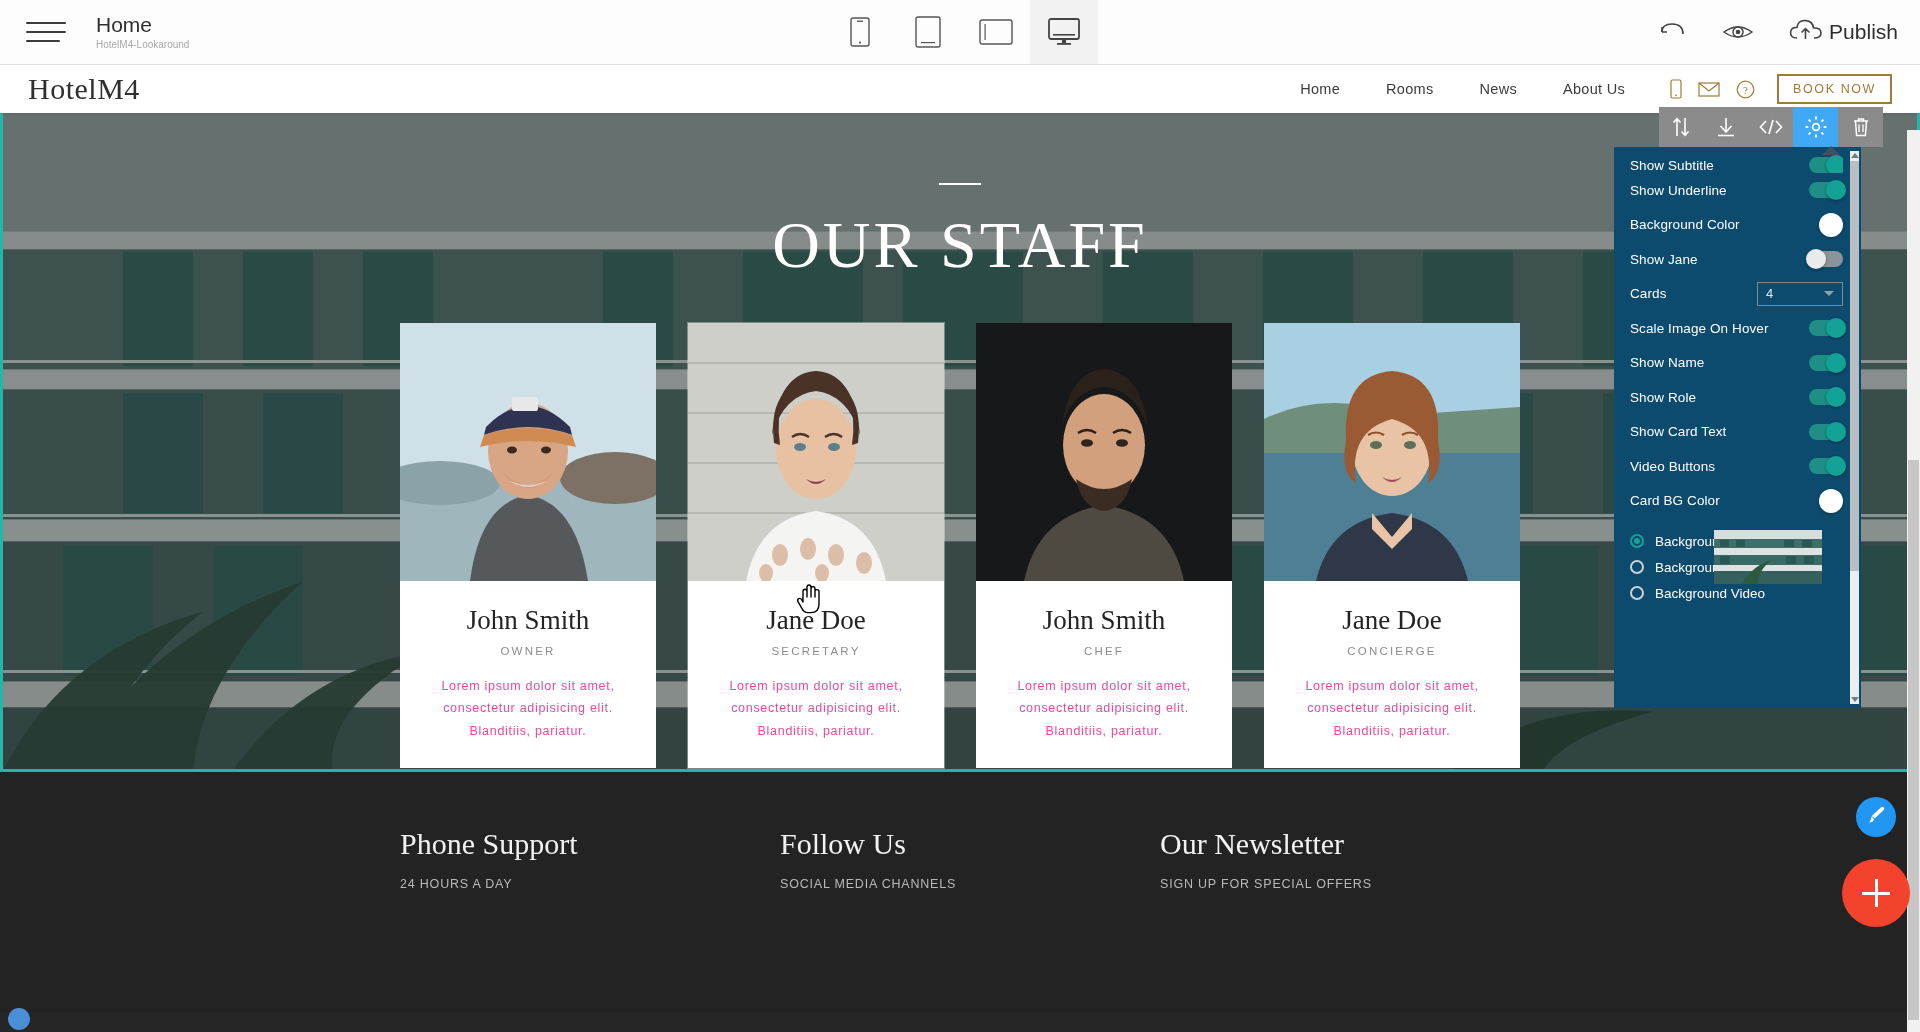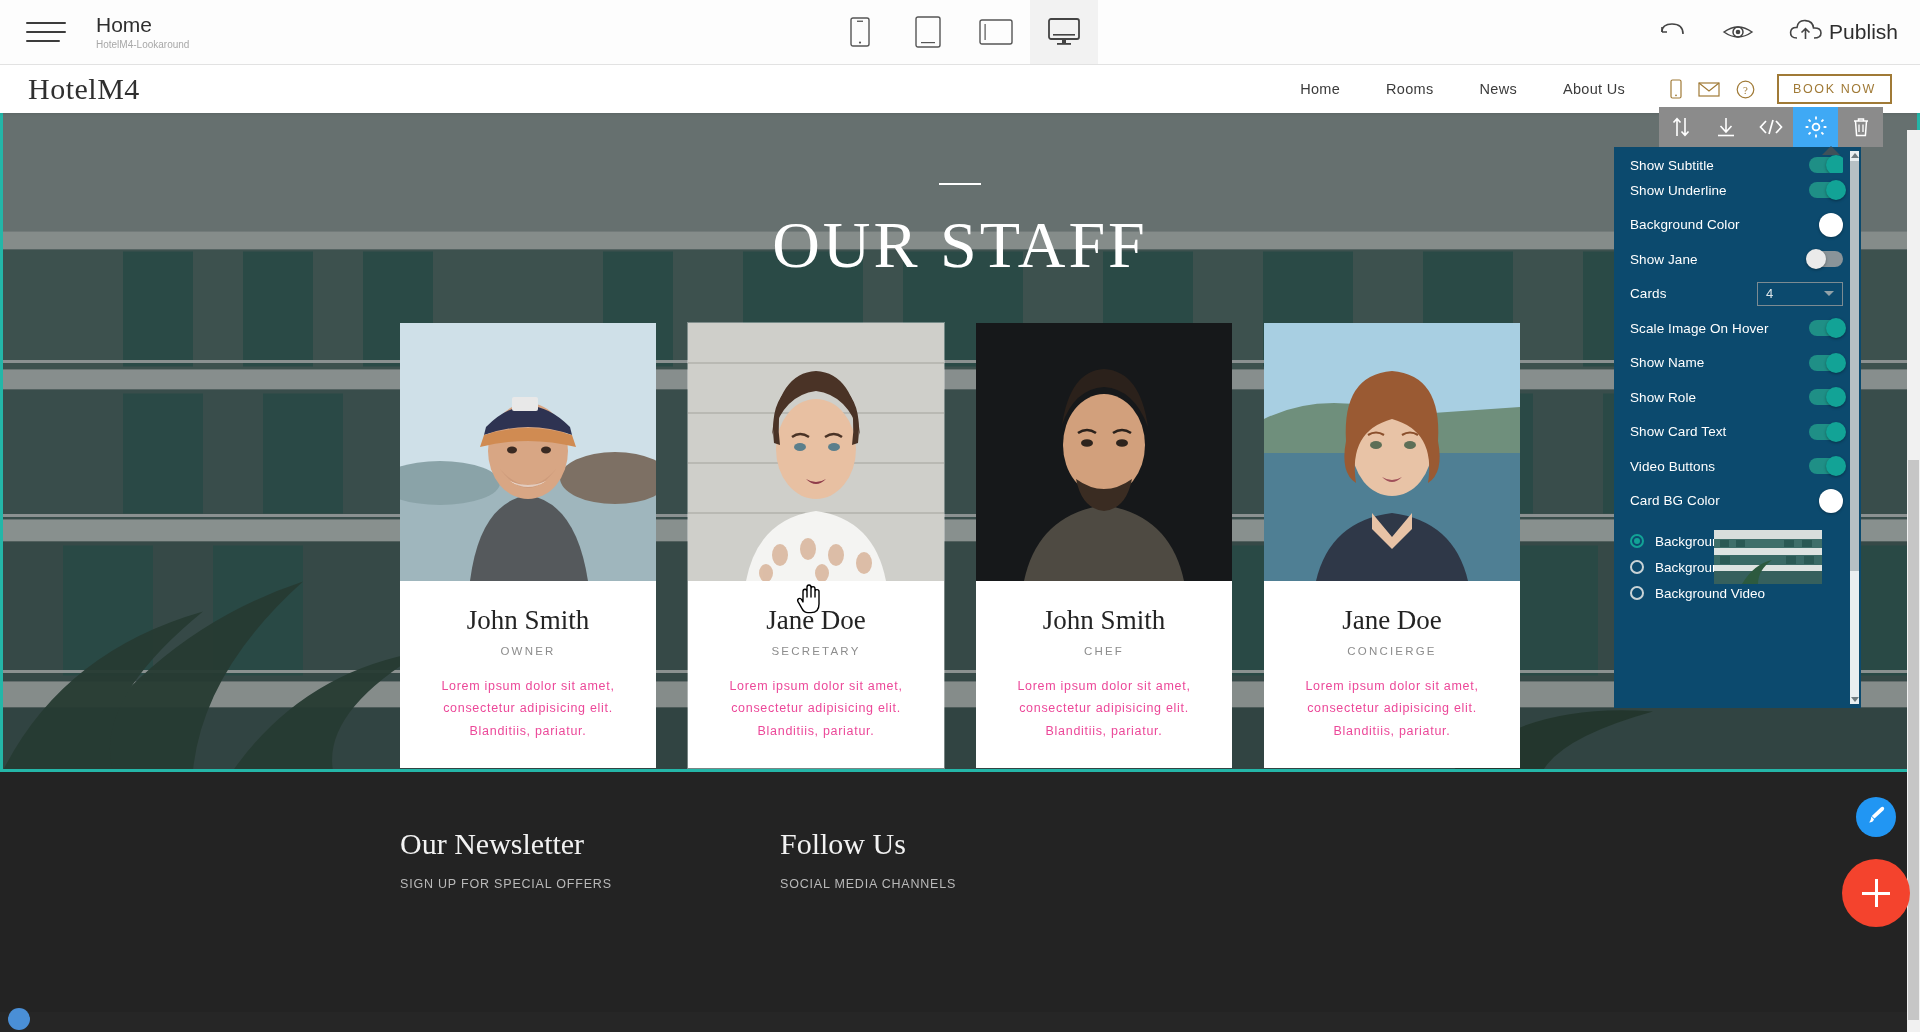--- a/index.html
+++ b/index.html
@@ -446,26 +446,30 @@
               </div>
             </div>
 
           </div>
         </div>
       </div>
     </div>
 
     <div class="footer">
       <div class="fcol">
-        <h3>Our Newsletter</h3>
-        <p>SIGN UP FOR SPECIAL OFFERS</p>
+        <h3>Phone Support</h3>
+        <p>24 HOURS A DAY</p>
       </div>
       <div class="fcol">
         <h3>Follow Us</h3>
         <p>SOCIAL MEDIA CHANNELS</p>
+      </div>
+      <div class="fcol">
+        <h3>Our Newsletter</h3>
+        <p>SIGN UP FOR SPECIAL OFFERS</p>
       </div>
     </div>
 
     <div class="bottom-badge"></div>
     <div class="pg-scrollbar">
         <div class="th"></div>
       </div>
   </div>
 
   <div class="block-toolbar">

